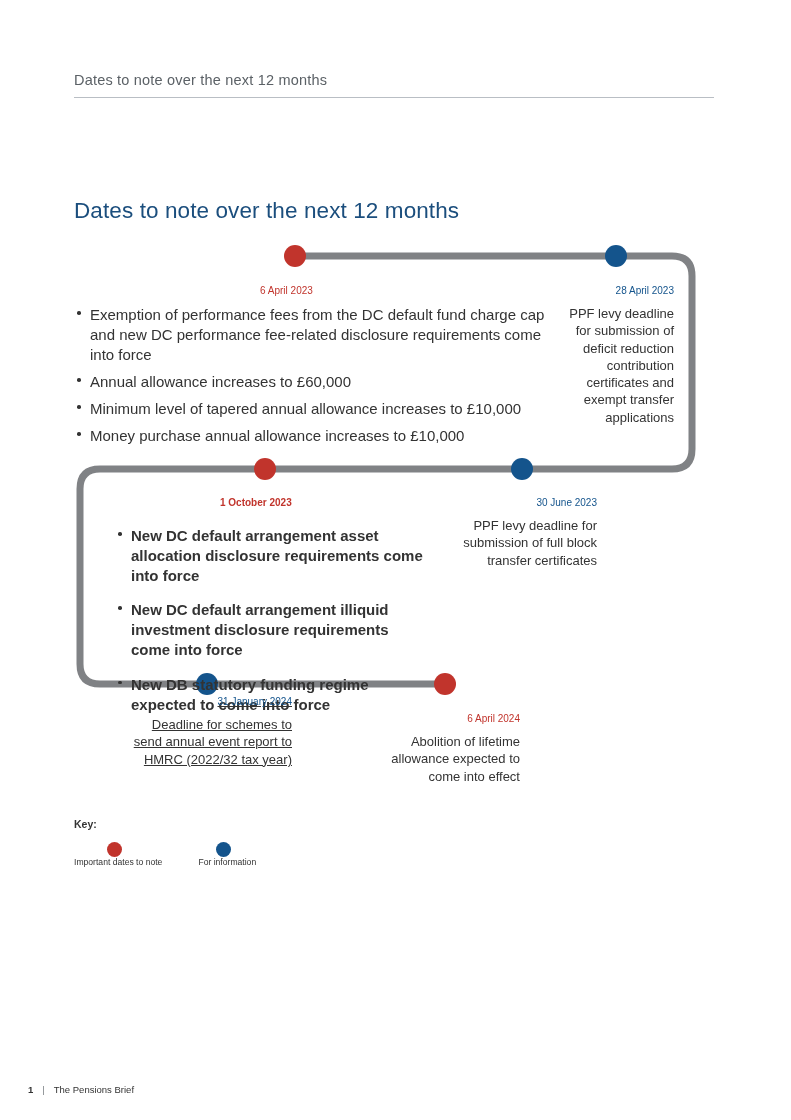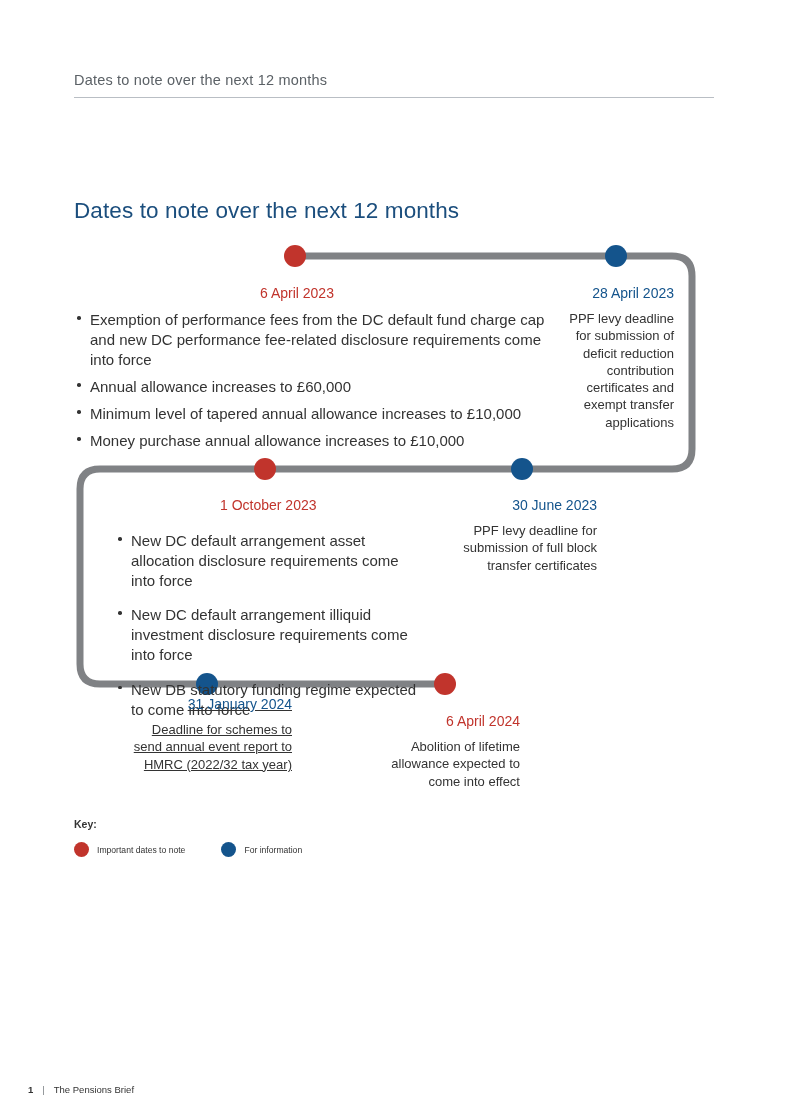--- a/index.html
+++ b/index.html
@@ -42,21 +42,21 @@
     position:absolute;
     width:22px;height:22px;border-radius:50%;
   }
   .dot.red{background:#c1342c;}
   .dot.blue{background:#14548c;}
 
   .node{
     position:absolute;
   }
   .node .date{
-    font-size:14px;
+    font-size:10px;
     margin-bottom:9px;
   }
   .node.red .date{color:#c1342c;}
   .node.blue .date{color:#14548c;}
   .node .desc{
     font-size:13px;
     color:#333333;
     line-height:1.33;
   }
   .center{text-align:right;}
@@ -86,21 +86,21 @@
     position:absolute;
     left:74px; top:818px;
   }
   .key-label{
     font-size:10.5px;
     font-weight:bold;
     color:#333333;
     margin-bottom:12px;
   }
   .key-row{display:flex;align-items:center;}
-  .key-item{display:flex;align-items:center;margin-right:36px;}
+  .key-item{display:flex;align-items:center;margin-right:36px;flex-direction:column;}
   .key-dot{width:15px;height:15px;border-radius:50%;margin-right:8px;}
   .key-dot.red{background:#c1342c;}
   .key-dot.blue{background:#14548c;}
   .key-text{font-size:8.6px;color:#333333;}
 
   
   .footer{
     position:absolute;
     left:28px; bottom:25px;
     display:flex;align-items:center;
@@ -146,21 +146,21 @@
   <div class="node blue center" style="left:558px; top:55px; width:116px;">
     <div class="date">28 April 2023</div>
     <div class="desc">PPF levy deadline for submission of deficit reduction contribution certificates and exempt transfer applications</div>
   </div>
 
   <div class="node blue center" style="left:447px; top:267px; width:150px;">
     <div class="date">30 June 2023</div>
     <div class="desc">PPF levy deadline for submission of full block transfer certificates</div>
   </div>
 
-  <div class="node red" style="left:115px; top:267px; width:310px;">
+  <div class="node red" style="left:115px; top:267px; width:310px;font-weight:bold;">
     <div class="date" style="margin-left:105px;">1 October 2023</div>
     <ul class="bullets spaced" style="margin-top:18px;">
       <li>New DC default arrangement asset allocation disclosure requirements come into force</li>
       <li>New DC default arrangement illiquid investment disclosure requirements come into force</li>
       <li>New DB statutory funding regime expected to come into force</li>
     </ul>
   </div>
 
   <div class="node blue center" style="left:122px; top:466px; width:170px;text-decoration:underline;">
     <div class="date">31 January 2024</div>

